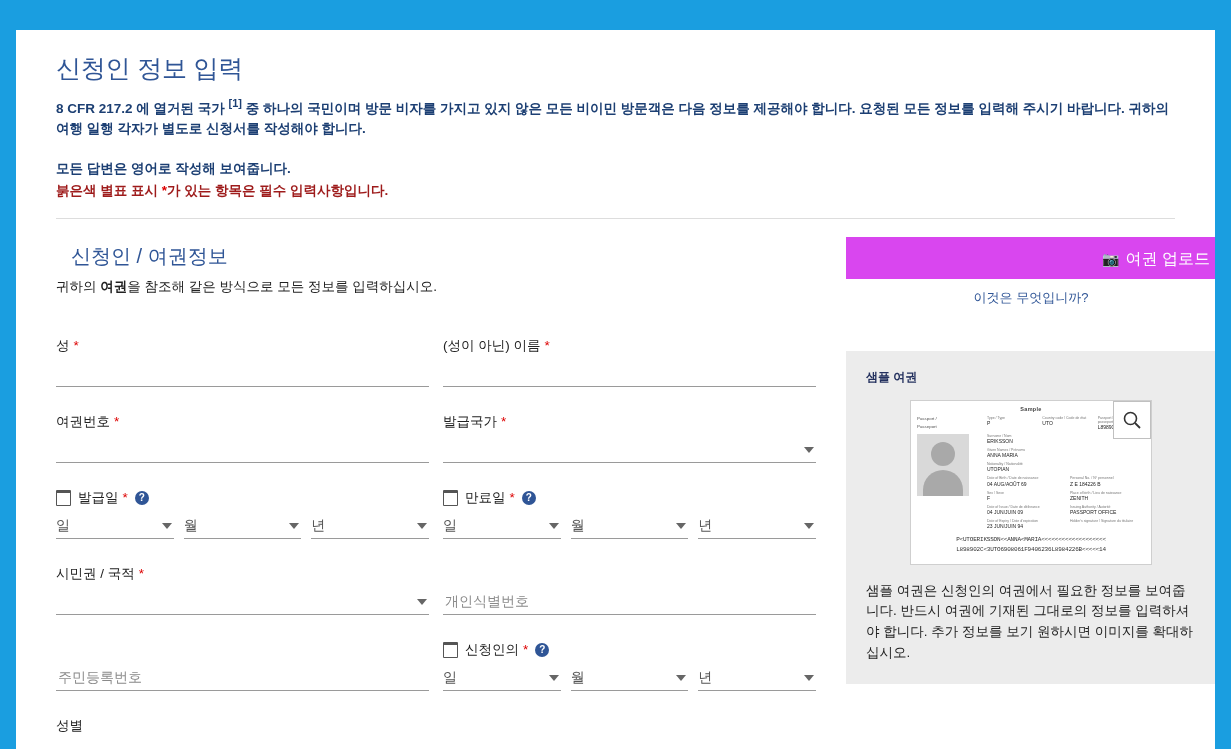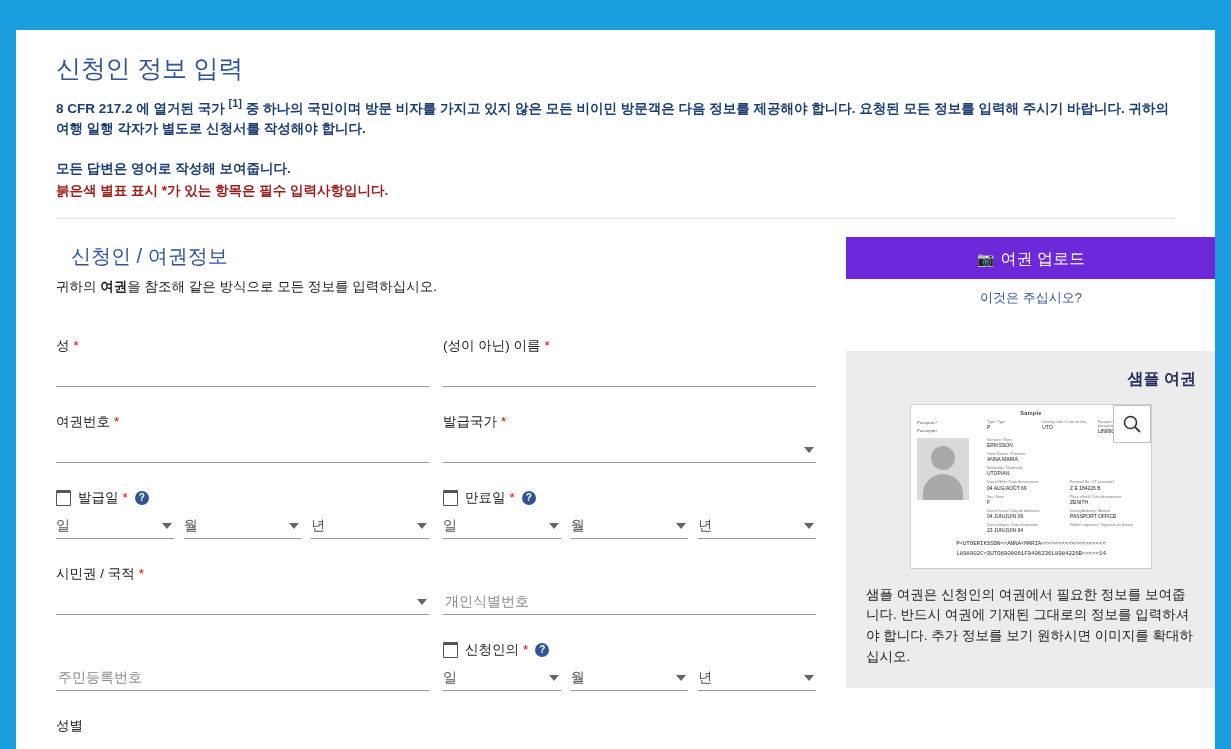--- a/index.html
+++ b/index.html
@@ -86,23 +86,23 @@
     margin-bottom: 41px;
   }
   .section-sub b {
     font-weight: bold;
   }
   .upload-btn {
     display: block;
     width: 370px;
     height: 42px;
     line-height: 42px;
-    background: #6d28d9;
+    background: #d946ef;
     color: #ffffff;
-    text-align: center;
+    text-align: right;
     font-size: 16px;
     border: none;
     cursor: pointer;
     font-family: "Liberation Sans", sans-serif;
   }
   .upload-btn .cam {
     font-size: 14px;
     margin-right: 6px;
   }
   .upload-help {
@@ -202,24 +202,24 @@
 
   
   .sample-box {
     background: #ececec;
     padding: 18px 20px 20px 20px;
     margin-top: 44px;
     width: 370px;
     box-sizing: border-box;
   }
   .sample-title {
-    text-align: right;
+    text-align: left;
     color: #23305e;
     font-weight: bold;
-    font-size: 16px;
+    font-size: 12px;
     margin-bottom: 14px;
   }
   .passport {
     position: relative;
     width: 242px;
     height: 165px;
     margin: 0 auto;
     background: #ffffff;
     border: 1px solid #cfcfcf;
     box-sizing: border-box;
@@ -463,21 +463,21 @@
             </div>
           </div>
 
         </div>
       </div>
 
       <div class="col-right">
         <button class="upload-btn">
           <span class="cam">📷</span><span>여권 업로드</span>
         </button>
-        <a class="upload-help">이것은 주십시오?</a>
+        <a class="upload-help">이것은 무엇입니까?</a>
 
         <div class="sample-box">
           <div class="sample-title">샘플 여권</div>
 
           <div class="passport">
             <div class="pp-head">Sample</div>
             <div class="pp-body">
               <div class="pp-left">
                 <div class="lbl">Passport /</div>
                 <div class="lbl">Passeport</div>

